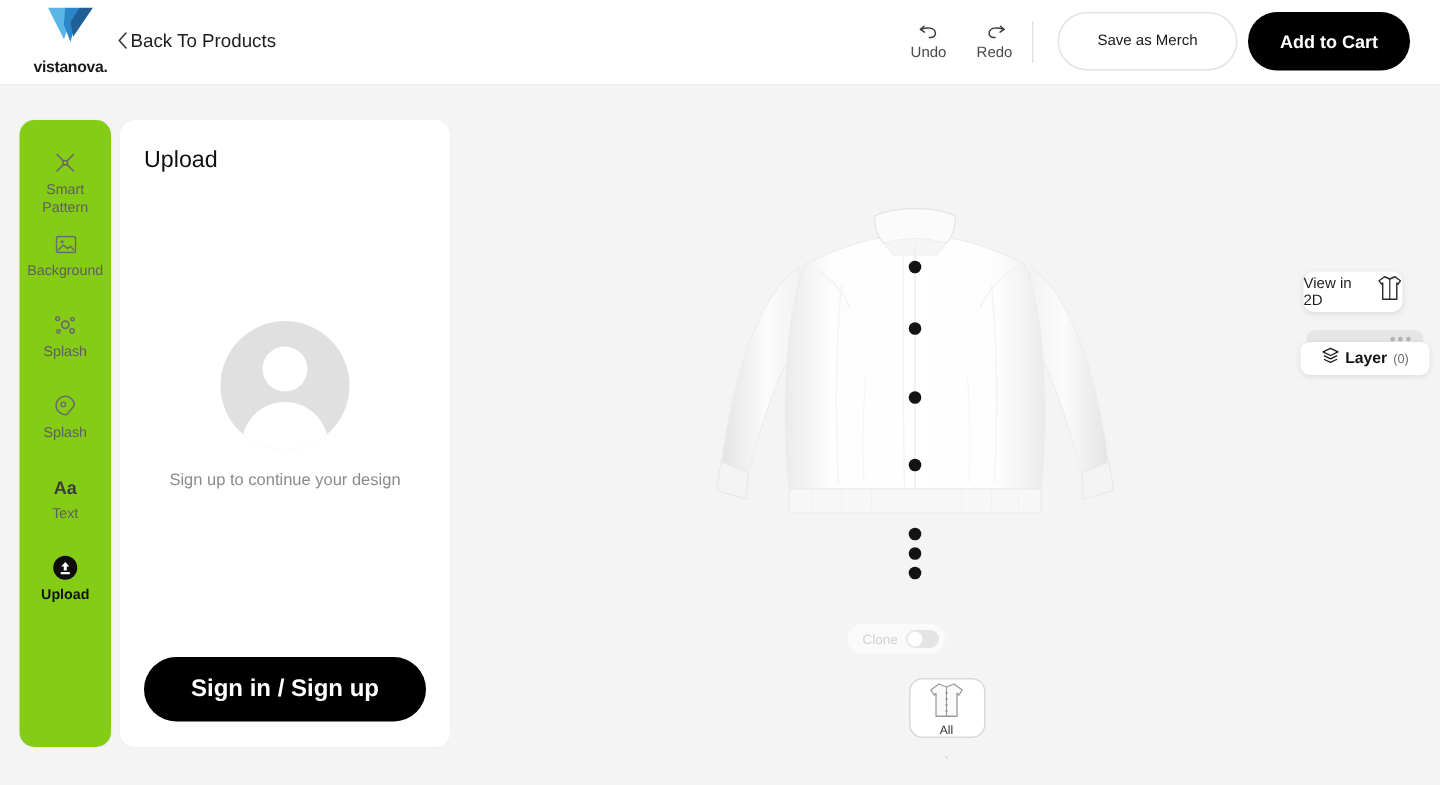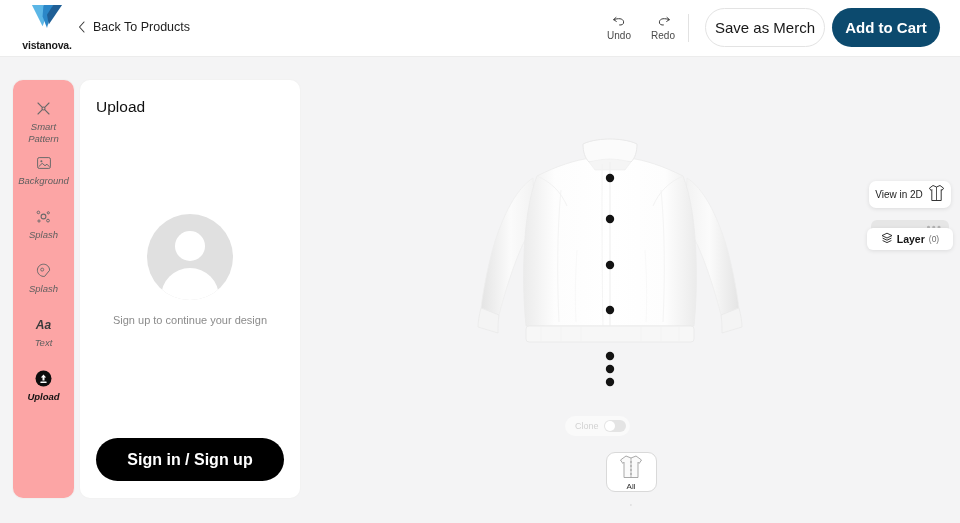--- a/index.html
+++ b/index.html
@@ -25,21 +25,21 @@
     display: flex; flex-direction: column; align-items: center; justify-content: flex-start; gap: 10px;
   }
   .logo-mark { width: 34px; height: 26px; display: block; }
   .logo-text {
     font-size: 10.5px; font-weight: bold; color: #1b1b1b;
     letter-spacing: -0.2px; margin-top: 1px;
   }
 
   .back-link {
     position: absolute; left: 78px; top: 20px;
-    display: flex; align-items: center; gap: 8px;
+    display: flex; align-items: center; gap: 2px;
     cursor: pointer;
   }
   .chev-left { width: 7px; height: 12px; display: block; }
   .back-label { font-size: 12.5px; color: #1d1d1d; }
 
   .hdr-divider {
     position: absolute; left: 688px; top: 14px;
     width: 1px; height: 28px; background: #e2e2e2;
   }
 
@@ -52,38 +52,37 @@
   #redo-btn { left: 641px; }
   .tool-ico { width: 15px; height: 14px; display: block; }
   .tool-lbl { font-size: 10px; color: #4a4a4a; }
 
   .pill-outline {
     position: absolute; left: 705px; top: 8px;
     width: 120px; height: 39px;
     border: 1px solid #e3e3e3; border-radius: 20px;
     background: #fff; cursor: pointer;
     display: flex; align-items: center; justify-content: center;
-    font-size: 15px; color: #171717;
+    font-size: 10px; color: #171717;
   }
   .pill-solid {
     position: absolute; left: 832px; top: 8px;
     width: 108px; height: 39px;
-    background: #0c4a6e; border-radius: 20px; cursor: pointer;
+    background: #000000; border-radius: 20px; cursor: pointer;
     display: flex; align-items: center; justify-content: center;
-    font-size: 15px; font-weight: bold; color: #fff;
+    font-size: 12px; font-weight: bold; color: #fff;
   }
 
   
   .rail {
     position: absolute; left: 13px; top: 80px;
     width: 61px; height: 418px;
-    background: #fca5a5; border-radius: 10px;
+    background: #84cc16; border-radius: 10px;
     box-shadow: 0 0 0 1px #f0f0f0;
     padding-top: 20px;
-    font-style: italic;
   }
   .rail-item {
     width: 61px; height: 54px;
     display: flex; flex-direction: column;
     align-items: center; justify-content: flex-start;
     cursor: pointer; margin-bottom: 0px;
   }
   .rail-ico { height: 17px; display: flex; align-items: center; justify-content: center; }
   .rail-ico svg { display: block; }
   .rail-lbl {
@@ -130,21 +129,21 @@
     font-size: 16px; font-weight: bold; color: #fff;
   }
 
   
   .canvas { position: absolute; left: 310px; top: 58px; width: 650px; height: 465px; }
   .jacket { position: absolute; left: 155px; top: 72px; width: 290px; height: 290px; }
 
   
   .view2d {
     position: absolute; left: 869px; top: 181px;
-    width: 82px; height: 27px;
+    width: 66px; height: 27px;
     background: #fff; border-radius: 7px;
     box-shadow: 0 1px 4px rgba(0,0,0,.10);
     display: flex; align-items: center; justify-content: center; gap: 5px;
     cursor: pointer;
   }
   .view2d-lbl { font-size: 10px; color: #1c1c1c; }
 
   .layer-stack { position: absolute; left: 867px; top: 220px; width: 86px; height: 30px; }
   .layer-ghost {
     position: absolute; left: 4px; top: 0;

